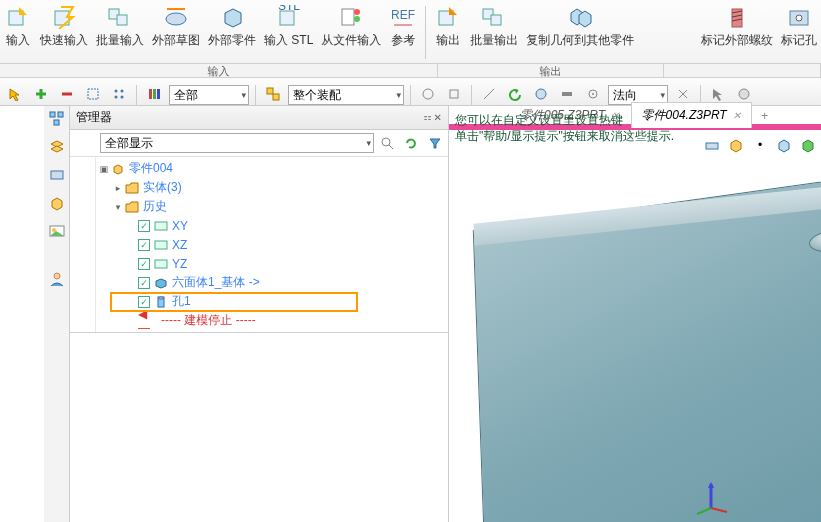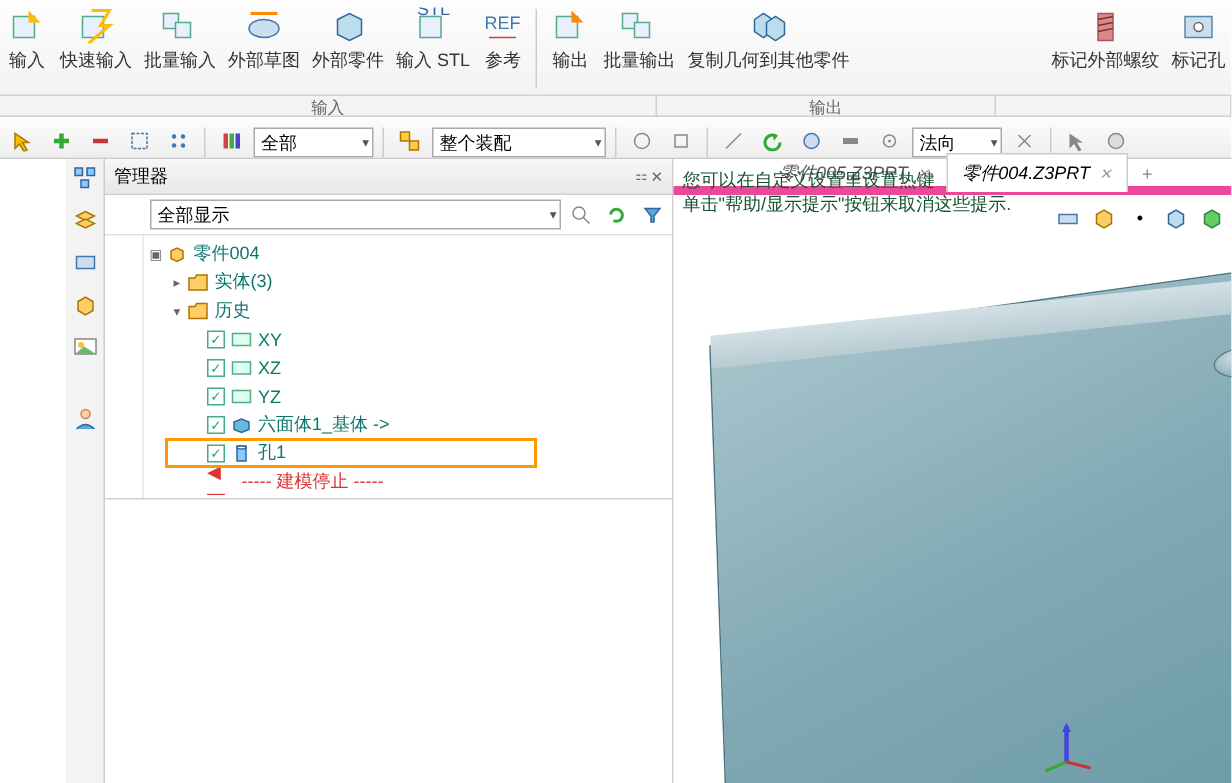--- a/index.html
+++ b/index.html
@@ -22,21 +22,21 @@
 .vtabs { width: 26px; background: #f3f3f3; border-right: 1px solid #ccc; display: flex; flex-direction: column; align-items: center; padding-top: 2px; gap: 6px; }
 .vtab { width: 22px; height: 22px; display:flex; align-items:center; justify-content:center; cursor:pointer; }
 .left-col { width: 26px; border-right: 1px solid #e8e8e8; }
 .mgr-wrap { display: flex; min-height: 0; }
 .mgr { width: 379px; display: flex; flex-direction: column; border-right: 1px solid #ccc; position: relative; }
 .tree { flex: 1; overflow: auto; padding: 2px 0; background: #fff; }
 .node { display: flex; align-items: center; height: 19px; padding-left: 0; }
 .node .tw { width: 12px; text-align: center; color: #666; font-size: 9px; cursor: pointer; }
 .node .cb { width: 12px; height: 12px; border: 1px solid #4a8; background: #fff; margin-right: 3px; display:flex; align-items:center; justify-content:center; color:#2a6; font-size:9px; }
 .node .ic2 { width: 16px; height: 16px; margin-right: 3px; display:flex; align-items:center; justify-content:center; }
-.node .txt { color: #0f766e; }
+.node .txt { color: #3b82f6; }
 .stop .txt { color: #d33; }
 .hl { position: absolute; left: 40px; top: 186px; width: 248px; height: 20px; border: 2px solid #f90; pointer-events: none; }
 .tabs { height: 24px; border-bottom: 6px solid #ec4899; display: flex; align-items: center; padding-left: 60px; font-style: italic; }
 .tab { padding: 4px 10px; border: 1px solid transparent; border-bottom: none; color: #555; display: flex; gap: 6px; align-items: center; cursor: pointer; }
 .tab.active { border-color: #ccc; background: #fff; color: #000; }
 .tab .x { color: #999; font-size: 10px; }
 .tab.new { padding: 2px 8px; color: #888; }
 .view { flex: 1; position: relative; background: #fff; }
 .hint { position: absolute; left: 6px; top: 6px; color: #14532d; line-height: 16px; z-index: 3; }
 .model { position: absolute; left: 30px; top: 70px; right: -80px; bottom: -40px; background: linear-gradient(160deg,#a8c4cc,#7fa8b3 50%,#6b99a6); transform: skewY(-6deg) rotate(-2deg); border: 1px solid #4a7580; }
@@ -101,20 +101,30 @@
         <svg width="26" height="24">
           <rect x="4" y="6" width="14" height="14" fill="#e8f0ff" stroke="#5a8"></rect>
           <text x="13" y="5" font-size="6" fill="#36a" text-anchor="middle">STL</text>
         </svg>
       </div>
       <span class="lbl">输入 STL</span>
     </div>
   <div class="rib-btn">
       <div class="ic">
         <svg width="26" height="24">
+          <rect x="4" y="4" width="12" height="16" fill="#fff" stroke="#888"></rect>
+          <circle cx="19" cy="7" r="3" fill="#f55"></circle>
+          <circle cx="19" cy="14" r="3" fill="#5c5"></circle>
+        </svg>
+      </div>
+      <span class="lbl">从文件输入</span>
+    </div>
+  <div class="rib-btn">
+      <div class="ic">
+        <svg width="26" height="24">
           <text x="13" y="14" font-size="8" fill="#47a" text-anchor="middle">REF</text>
           <path d="M4 20 L22 20" stroke="#c44"></path>
         </svg>
       </div>
       <span class="lbl">参考</span>
     </div>
   <div style="width:1px;background:#ccc;margin:4px 4px;"></div>
   <div class="rib-btn">
       <div class="ic">
         <svg width="26" height="24">

